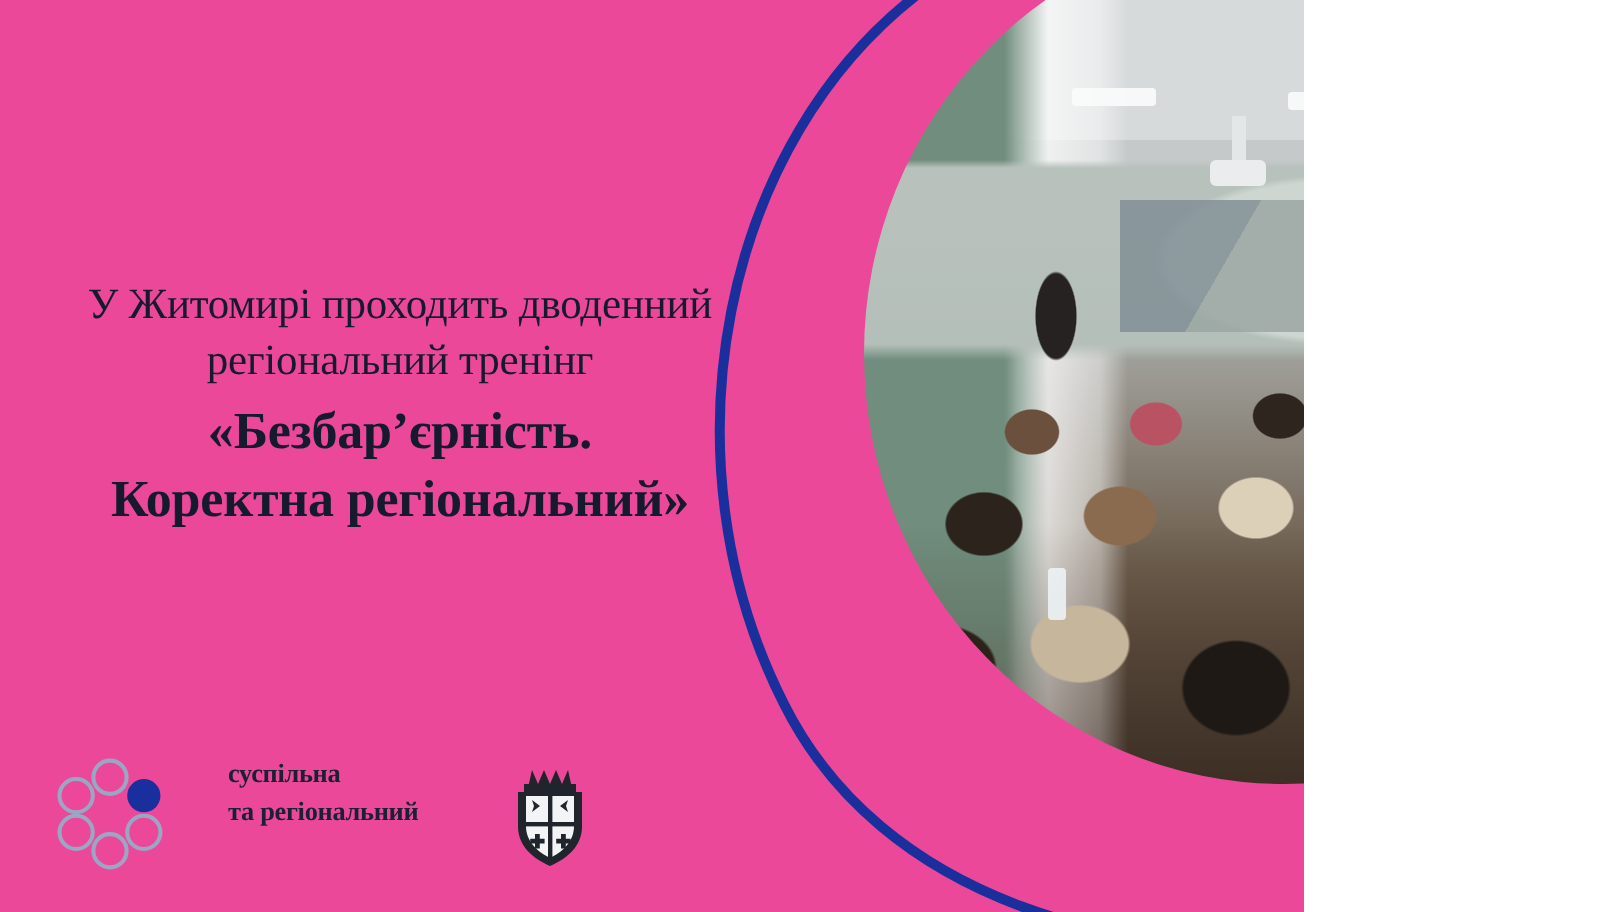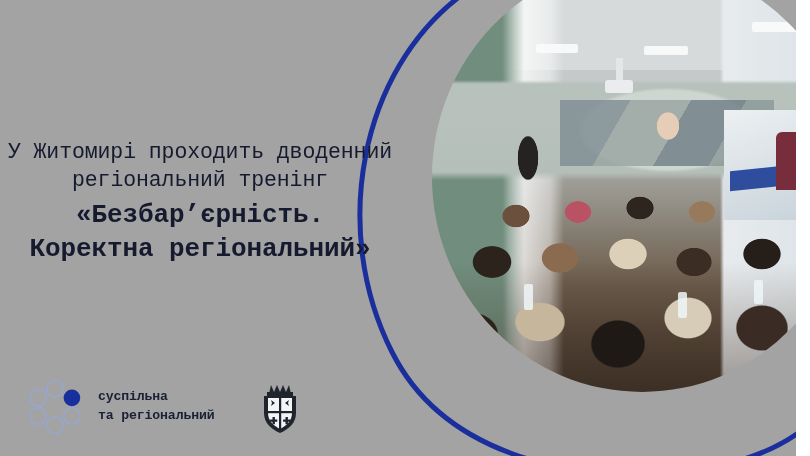--- a/index.html
+++ b/index.html
@@ -3,25 +3,25 @@
 <meta charset="utf-8">
 <title>Banner</title>
 <style>
   html, body {
     margin: 0;
     padding: 0;
     background: #ffffff;
   }
   #stage {
     position: relative;
-    width: 796px;
+    width: 652px;
     height: 456px;
     overflow: hidden;
-    background: #a3a3a3;
-    font-family: Liberation Mono, monospace;
+    background: #ec4899;
+    font-family: Liberation Serif, serif;
   }
 
   
   .photo-clip {
     position: absolute;
     left: 432px;
     top: -38px;
     width: 420px;
     height: 430px;
     border-radius: 50%;
@@ -113,22 +113,22 @@
     position: absolute;
     left: 26px;
     bottom: 20px;
     z-index: 4;
     display: flex;
     align-items: center;
     gap: 44px;
   }
   .brand {
     display: flex;
-    align-items: center;
-    gap: 14px;
+    align-items: flex-start;
+    gap: 30px;
   }
   .brand-mark { width: 58px; height: 58px; flex: none; }
   .brand-text {
     color: #1b2135;
     font-size: 13.2px;
     font-weight: 700;
     line-height: 1.42;
     letter-spacing: -0.15px;
     white-space: nowrap;
   }

